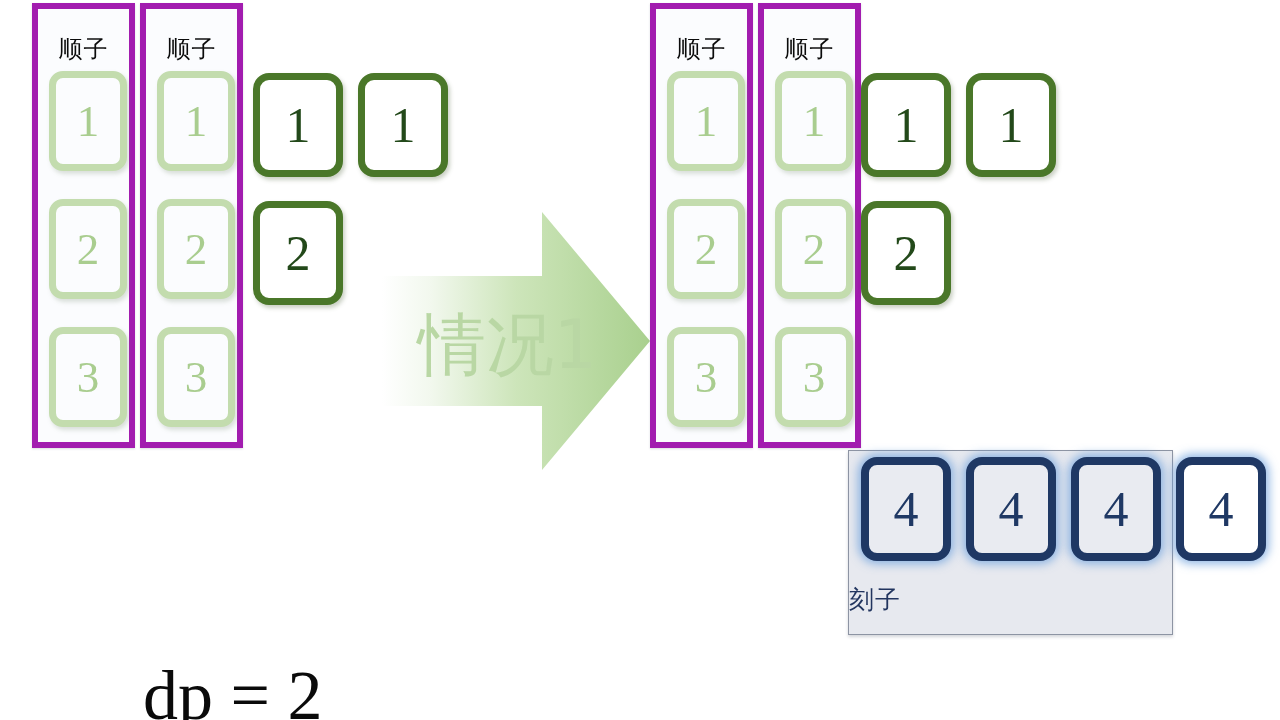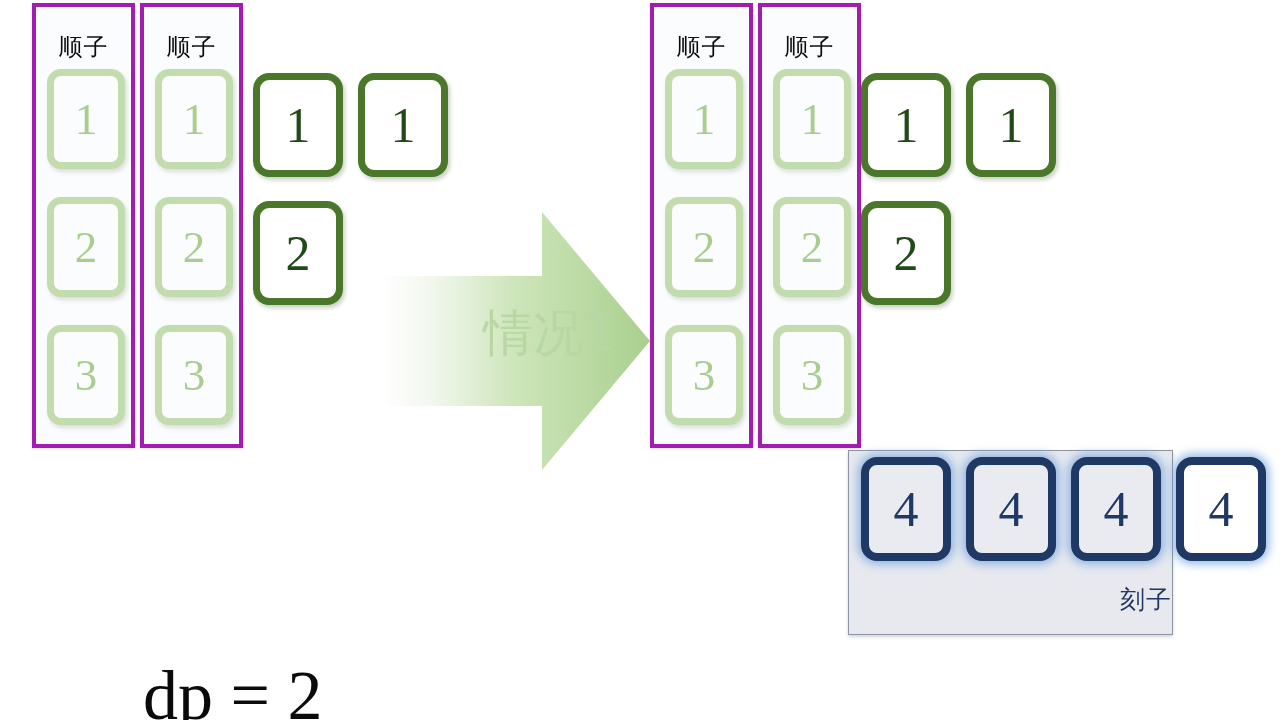--- a/index.html
+++ b/index.html
@@ -26,21 +26,21 @@
   
   .seq-group {
     position: absolute;
   }
   .seq-col {
     position: absolute;
     top: 0;
     width: 103px;
     height: 445px;
     background: #fbfcfe;
-    border: 4px solid #a21caf;
+    border: 6px solid #a21caf;
     box-sizing: border-box;
     box-shadow: 0 1px 2px rgba(60,70,90,0.18);
   }
   .seq-col-label {
     position: absolute;
     top: 24px;
     left: 0;
     width: 100%;
     text-align: center;
     font-size: 24px;
@@ -109,43 +109,43 @@
     background: #e7e9ef;
     border: 1px solid #8d94a3;
     box-sizing: border-box;
     box-shadow: 0 2px 3px rgba(60,70,90,0.22);
   }
   .triplet-label {
     position: absolute;
     bottom: 18px;
     left: 0;
     width: 100%;
-    text-align: right;
+    text-align: left;
     font-size: 25px;
     color: #22355f;
     font-family: "DejaVu Sans", "Liberation Sans", sans-serif;
     letter-spacing: 1px;
   }
 
   
   .arrow-wrap {
     position: absolute;
     left: 382px;
     top: 212px;
     width: 268px;
     height: 258px;
   }
   .arrow-wrap svg { display: block; }
   .arrow-label {
     position: absolute;
     left: 18px;
     top: 88px;
     width: 215px;
-    text-align: right;
-    font-size: 50px;
+    text-align: center;
+    font-size: 68px;
     color: #b9d7a4;
     font-family: "DejaVu Sans", "Liberation Sans", sans-serif;
     pointer-events: none;
     white-space: nowrap;
   }
 
   
   .formula {
     position: absolute;
     font-family: "Liberation Serif", "DejaVu Serif", serif;

